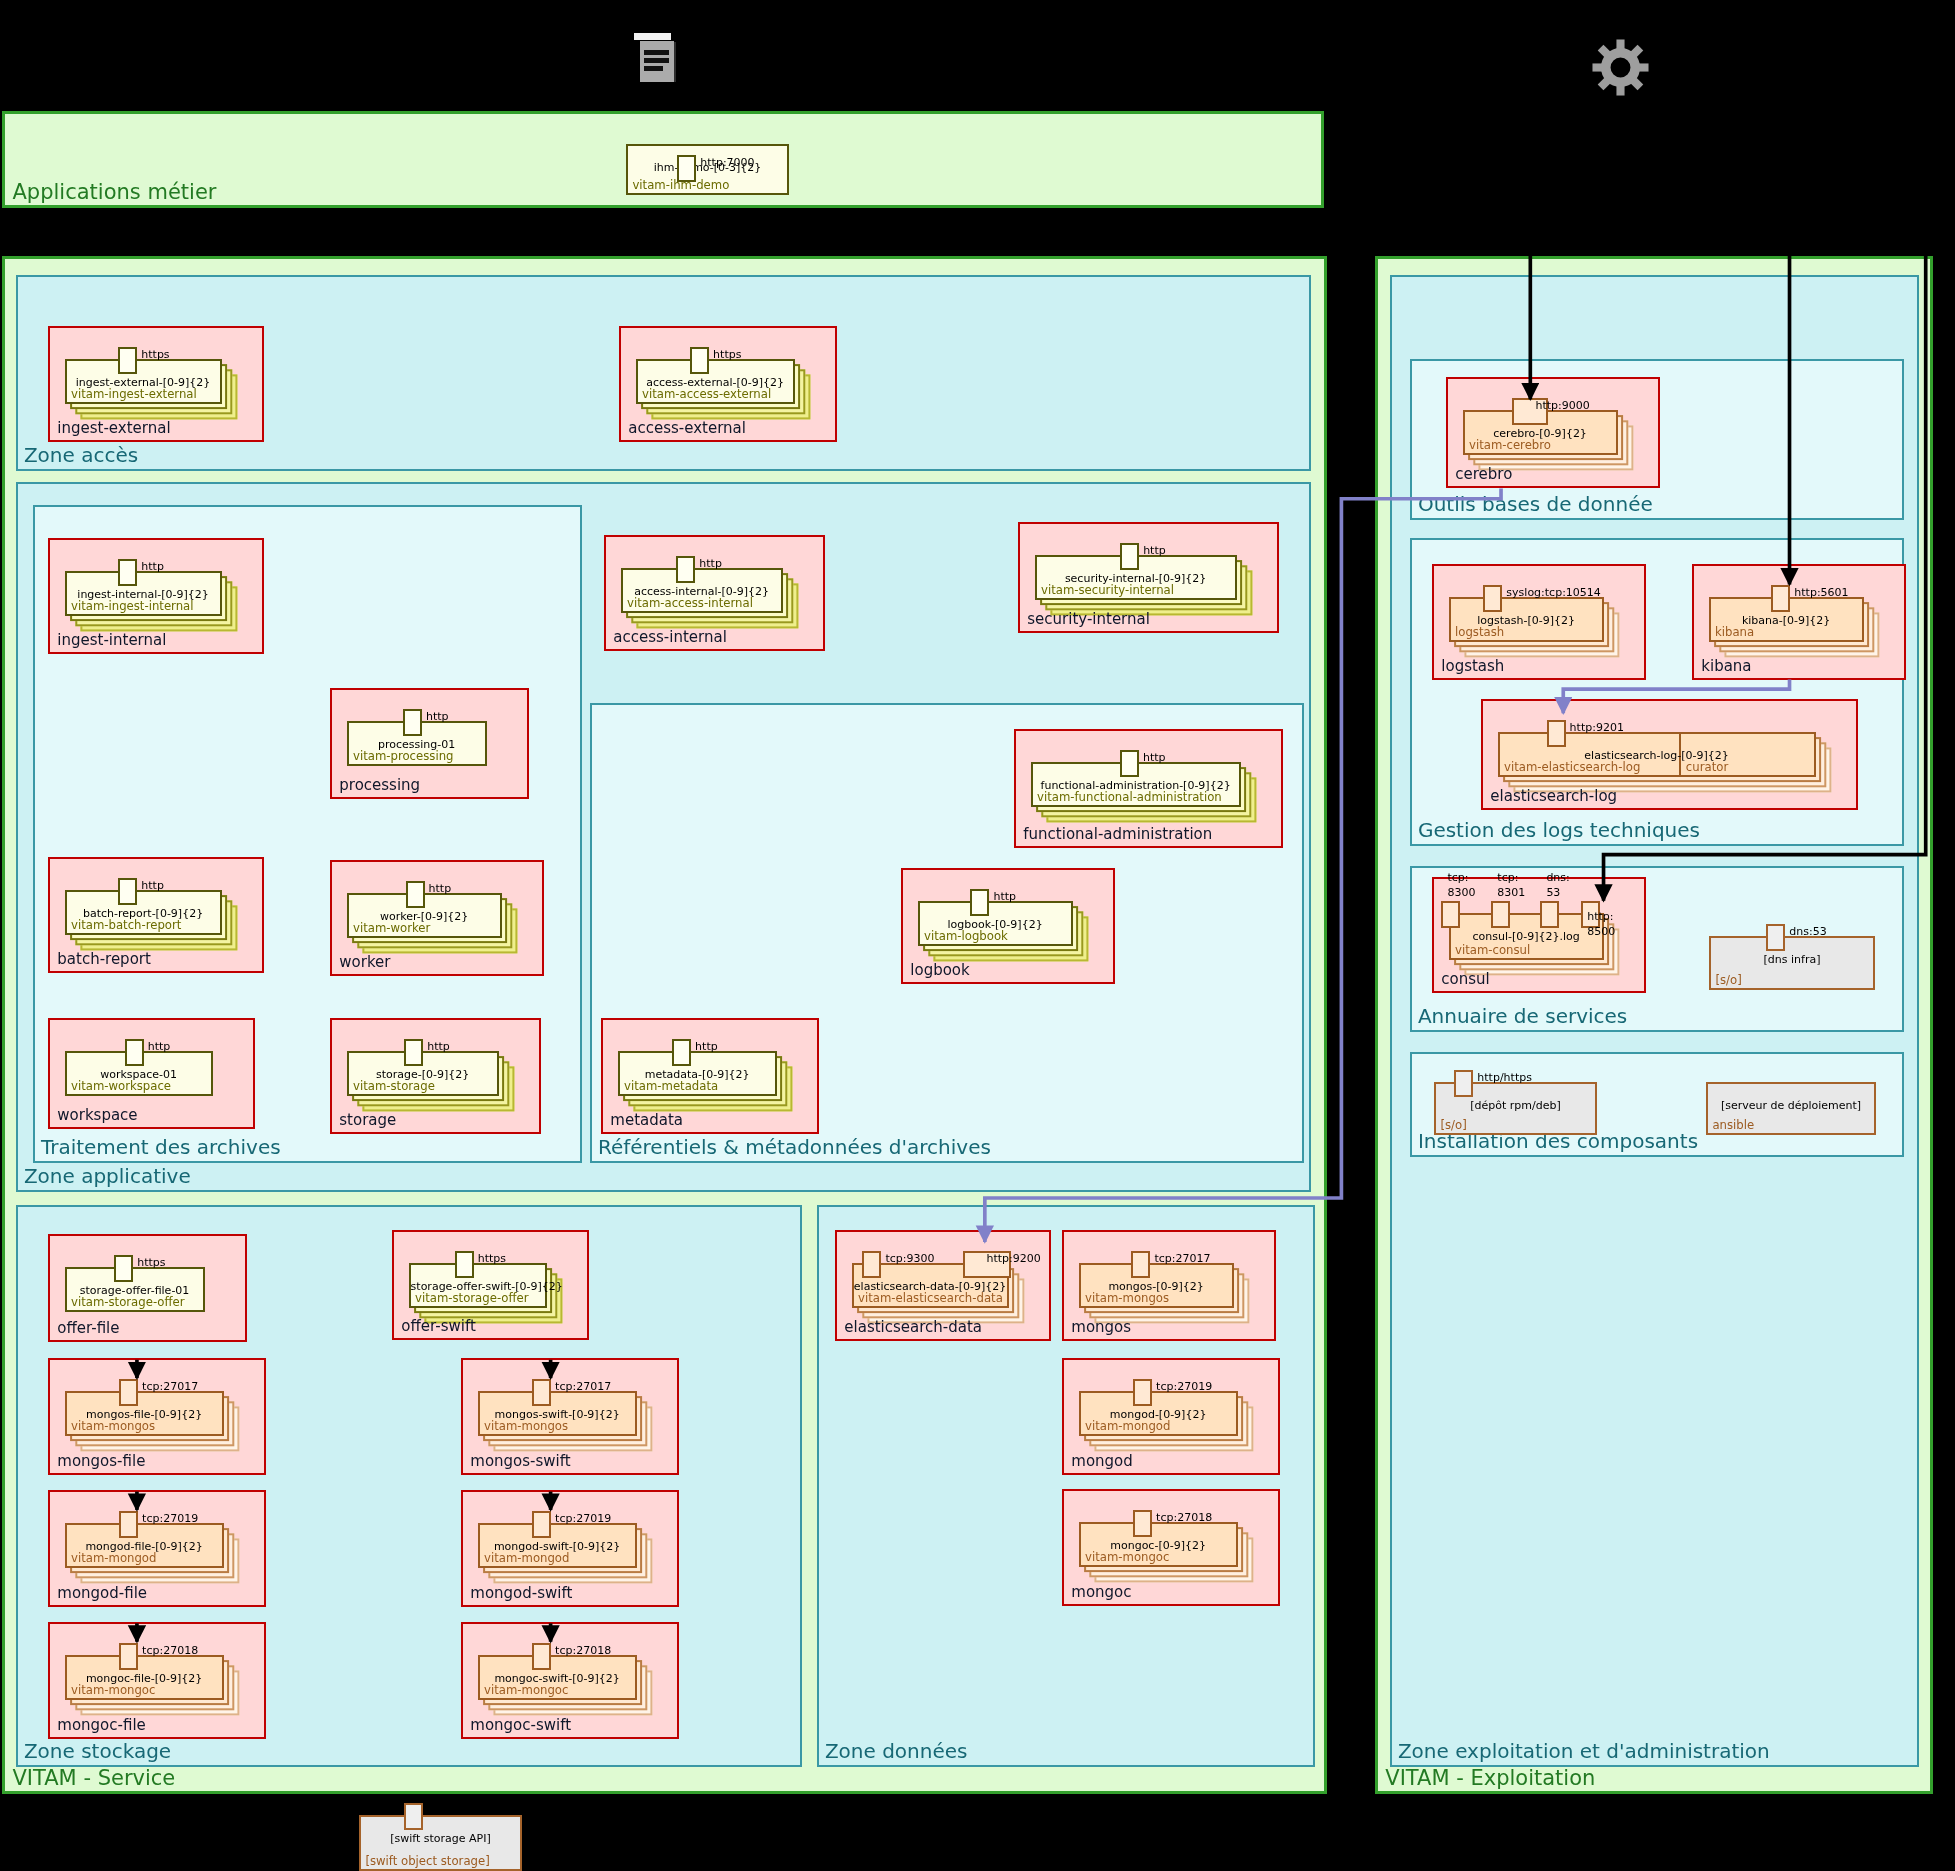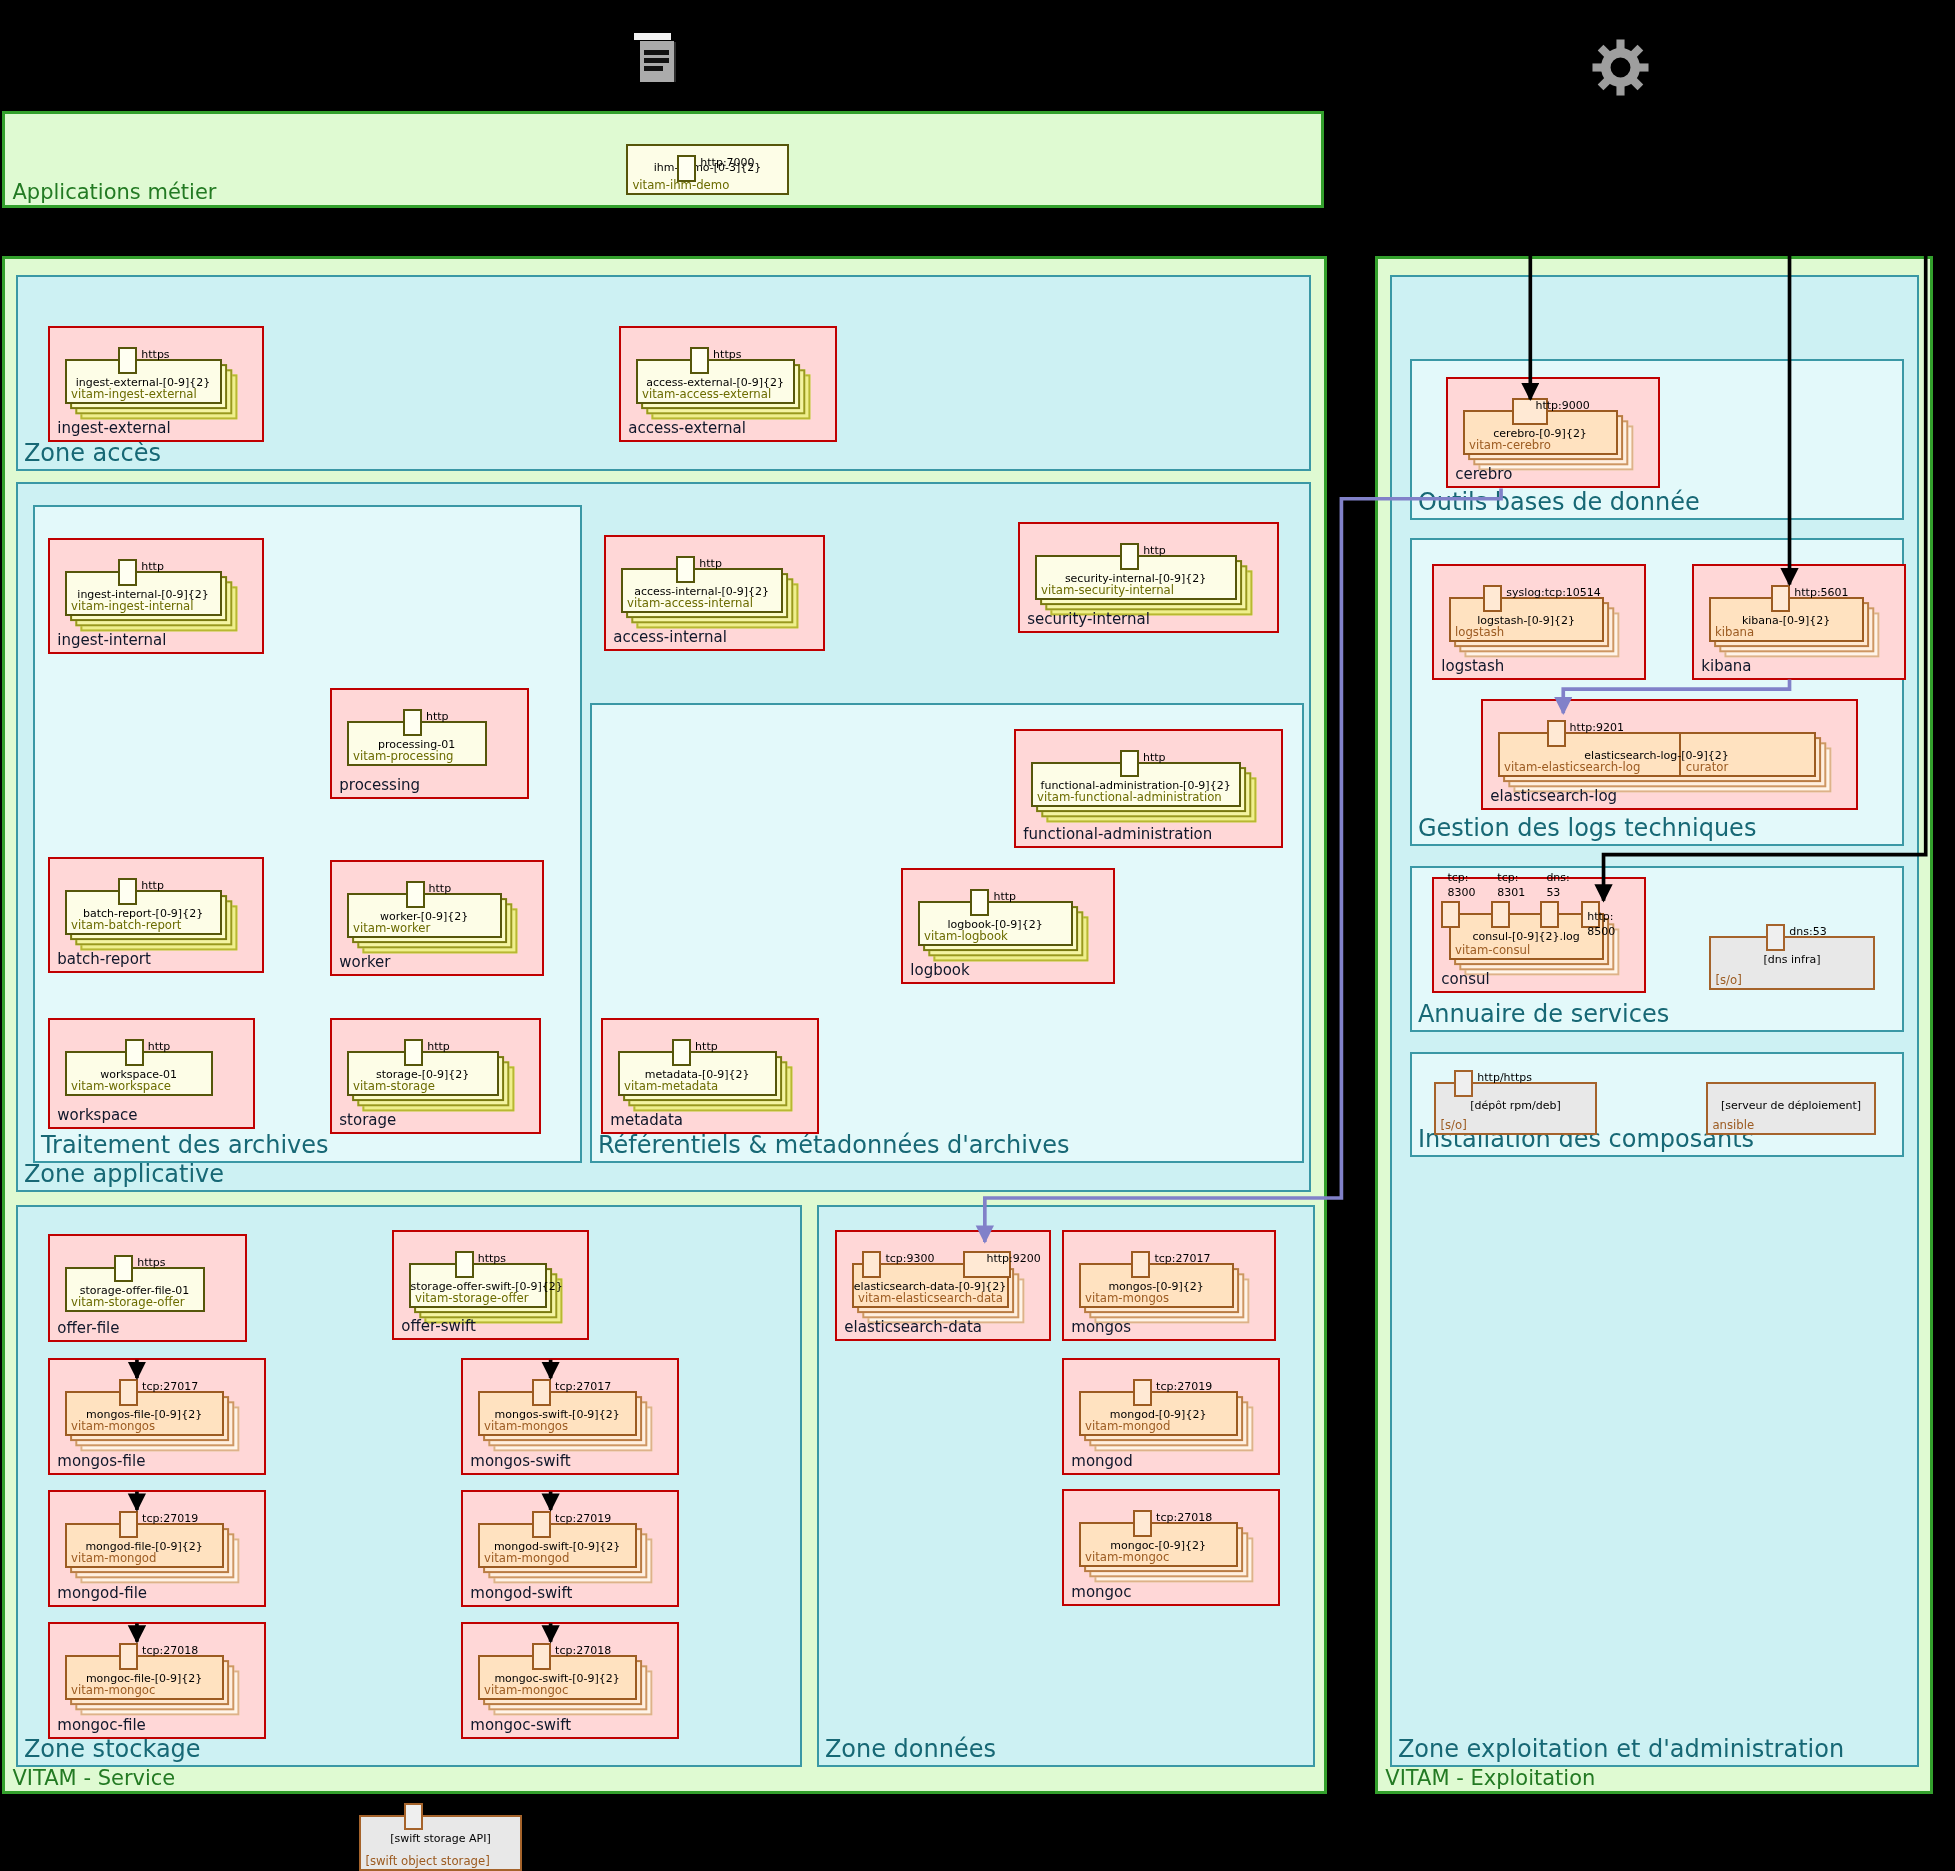--- a/index.html
+++ b/index.html
@@ -3,21 +3,21 @@
 <meta charset="utf-8">
 <style>
   html,body{margin:0;padding:0;background:#000;}
   #diagram{position:relative;width:1955px;height:1871px;background:#000;
            font-family:"DejaVu Sans",sans-serif;overflow:hidden;}
   .box{position:absolute;box-sizing:border-box;}
   .panel{background:#DFFAD2;border:3.7px solid #33A02C;}
   .panel-label{position:absolute;left:7.3px;bottom:1.5px;font-size:21px;color:#237A23;white-space:nowrap;}
   .zone{background:#CDF1F3;border:2.2px solid #3A98A5;}
   .section{background:#E3F9FA;border:2.2px solid #3A98A5;}
-  .zone-label,.section-label{position:absolute;left:5.9px;bottom:2.2px;font-size:24px;color:#176875;white-space:nowrap;}
+  .zone-label,.section-label{position:absolute;left:5.9px;bottom:2.2px;font-size:20px;color:#176875;white-space:nowrap;}
   .card{position:absolute;box-sizing:border-box;background:#FFD7D7;border:2.9px solid #C00000;}
   .card.bare{background:none;border:none;}
   .card-label{position:absolute;left:7.3px;bottom:2.9px;font-size:15px;color:#0f172a;white-space:nowrap;}
   .node,.layer{position:absolute;left:14.6px;top:31px;height:45px;width:calc(100% - 55px);
                box-sizing:border-box;border:2.2px solid;}
   .bare .node{left:0;top:0;width:100%;height:100%;}
   .layer.l1{transform:translate(5.1px,5.1px);z-index:2;}
   .layer.l2{transform:translate(10.3px,10.3px);z-index:1;}
   .layer.l3{transform:translate(15.4px,15.4px);z-index:0;}
   .node{z-index:3;}

